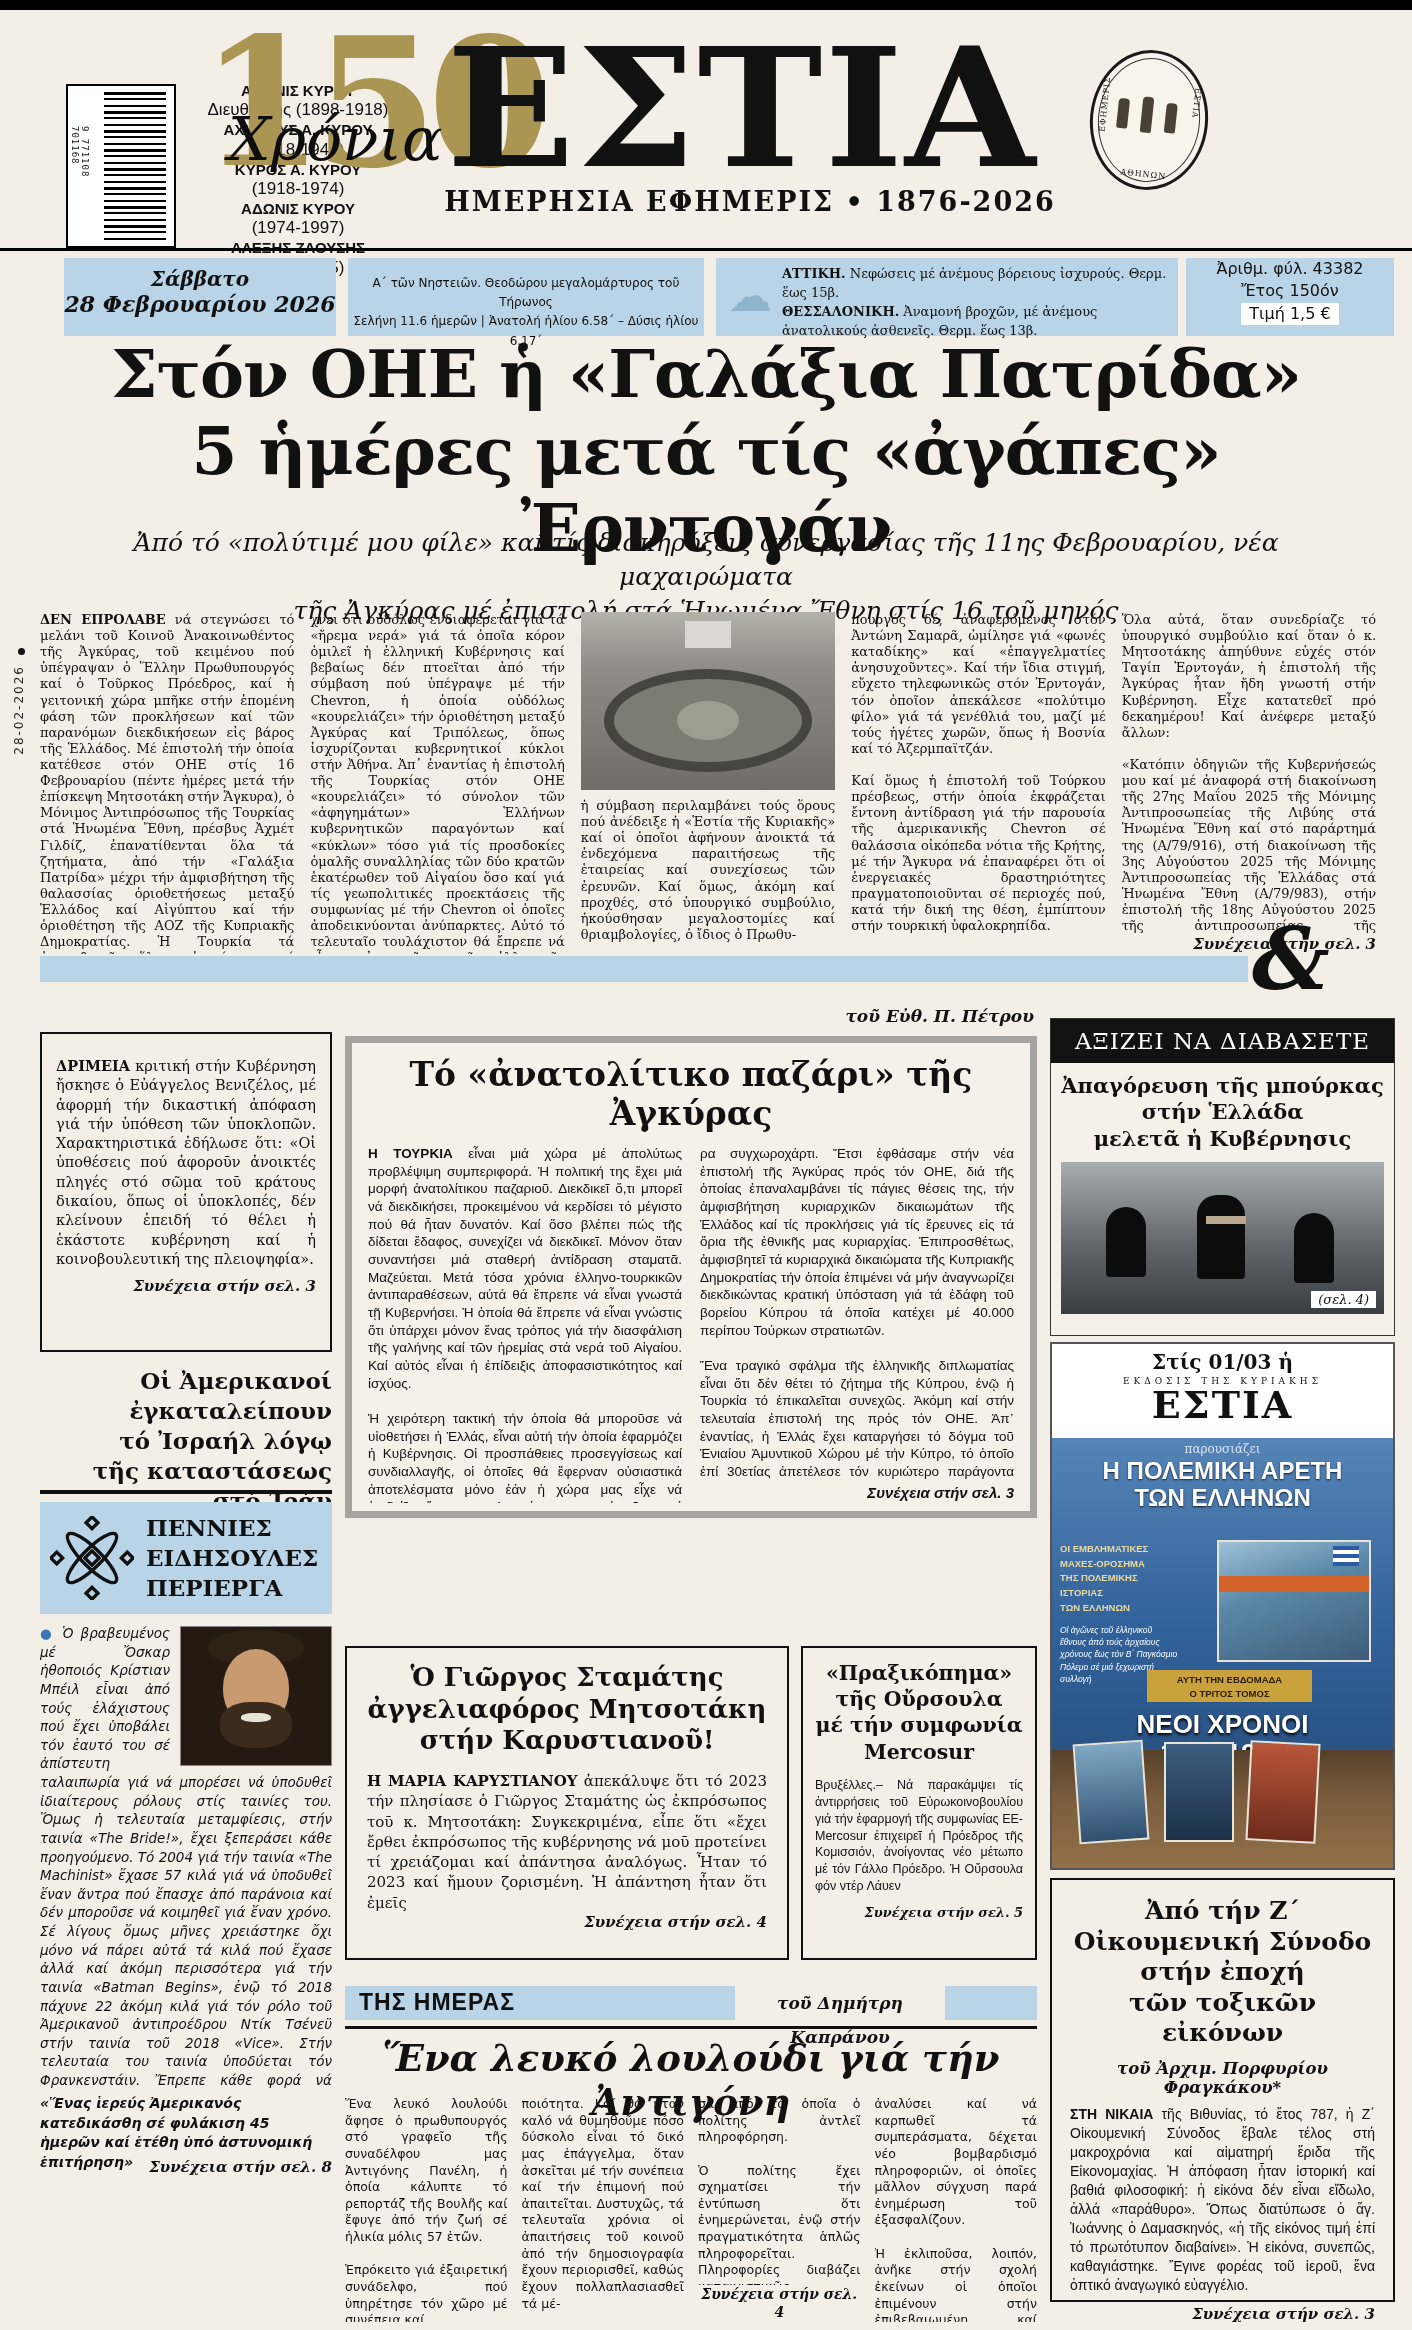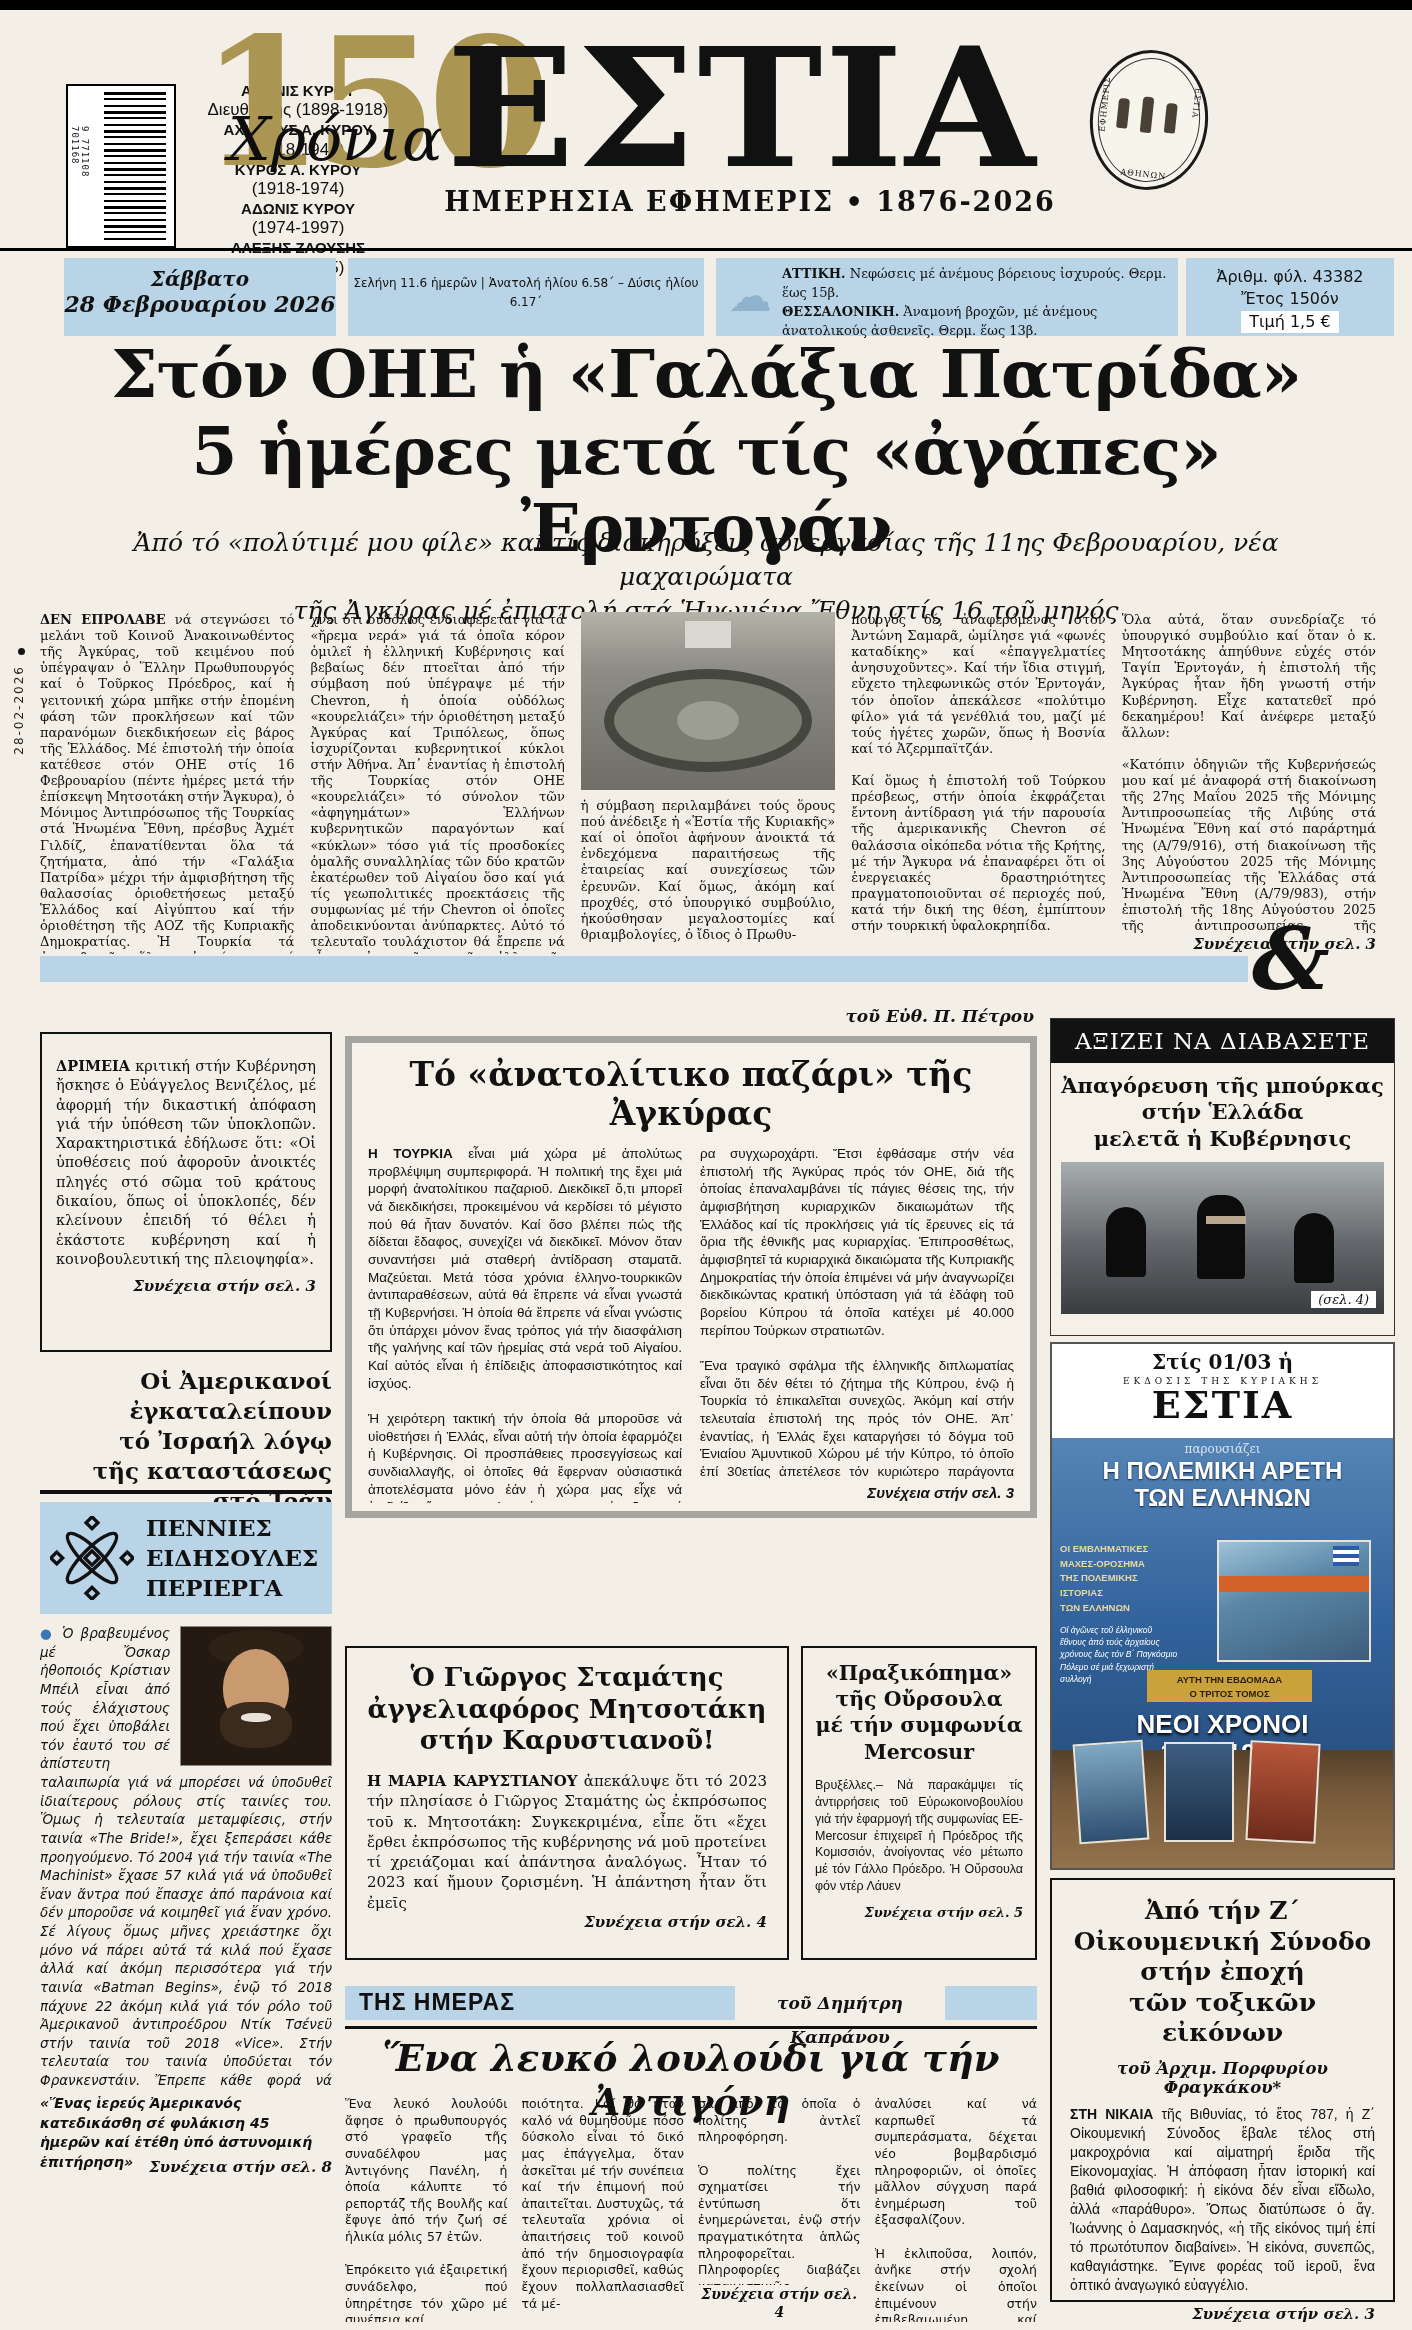--- a/index.html
+++ b/index.html
@@ -27,21 +27,21 @@
   .toprule{left:0;top:248px;width:100%;height:3px;background:#000;}
   
   .ib{top:258px;height:78px;background:#b9d4e7;}
   .ib-date{left:64px;width:272px;text-align:center;padding-top:9px;box-sizing:border-box;}
   .ib-day{font-size:20px;font-weight:bold;font-style:italic;}
   .ib-dt{font-size:22px;font-weight:bold;font-style:italic;}
   .ib-saints{left:348px;width:356px;font-family:"DejaVu Sans",sans-serif;font-size:12px;text-align:center;padding-top:16px;box-sizing:border-box;line-height:1.6;}
   .ib-weather{left:716px;width:462px;box-sizing:border-box;padding:7px 8px 0 66px;font-size:13px;line-height:1.45;}
   .cloud{position:absolute;left:12px;top:6px;font-size:44px;color:#8fb3cc;}
   .wlabel{font-weight:bold;}
-  .ib-issue{left:1186px;width:208px;text-align:center;font-family:"DejaVu Sans",sans-serif;font-size:16px;padding-top:8px;box-sizing:border-box;line-height:1.35;}
+  .ib-issue{left:1186px;width:208px;text-align:center;font-family:"DejaVu Sans",sans-serif;font-size:16px;box-sizing:border-box;line-height:1.35;}
   .price{display:inline-block;background:#fff;padding:0 8px;margin-top:2px;}
   
   .headline{left:40px;top:336px;width:1332px;text-align:center;font-weight:bold;font-size:66px;line-height:1.17;letter-spacing:-1px;}
   .deck{left:120px;top:526px;width:1172px;text-align:center;font-style:italic;font-size:25px;line-height:1.35;}
   
   .leadrow{left:40px;top:612px;width:1336px;height:342px;display:flex;gap:16px;}
   .lcol{flex:1;font-size:13px;line-height:1.24;text-align:justify;overflow:hidden;white-space:pre-line;}
   .lcol3{display:flex;flex-direction:column;}
   .lcol5{display:flex;flex-direction:column;}
   .ltext{flex:1;overflow:hidden;white-space:pre-line;}
@@ -176,20 +176,21 @@
   </div>
 
   <div class="abs subtitle">ΗΜΕΡΗΣΙΑ ΕΦΗΜΕΡΙΣ • 1876-2026</div>
   <div class="abs toprule"></div>
 
   <div class="abs ib ib-date">
     <div class="ib-day">Σάββατο</div>
     <div class="ib-dt">28 Φεβρουαρίου 2026</div>
   </div>
   <div class="abs ib ib-saints">
+    <div>Α΄ τῶν Νηστειῶν. Θεοδώρου μεγαλομάρτυρος τοῦ Τήρωνος</div>
     <div>Σελήνη 11.6 ἡμερῶν | Ἀνατολή ἡλίου 6.58΄ – Δύσις ἡλίου 6.17΄</div>
   </div>
   <div class="abs ib ib-weather">
     <span class="cloud">☁</span>
     <div><span class="wlabel">ΑΤΤΙΚΗ.</span> <span>Νεφώσεις μέ ἀνέμους βόρειους ἰσχυρούς. Θερμ. ἕως 15β.</span></div>
     <div><span class="wlabel">ΘΕΣΣΑΛΟΝΙΚΗ.</span> <span>Ἀναμονή βροχῶν, μέ ἀνέμους ἀνατολικούς ἀσθενεῖς. Θερμ. ἕως 13β.</span></div>
   </div>
   <div class="abs ib ib-issue">
     <div>Ἀριθμ. φύλ. 43382</div>
     <div>Ἔτος 150όν</div>

